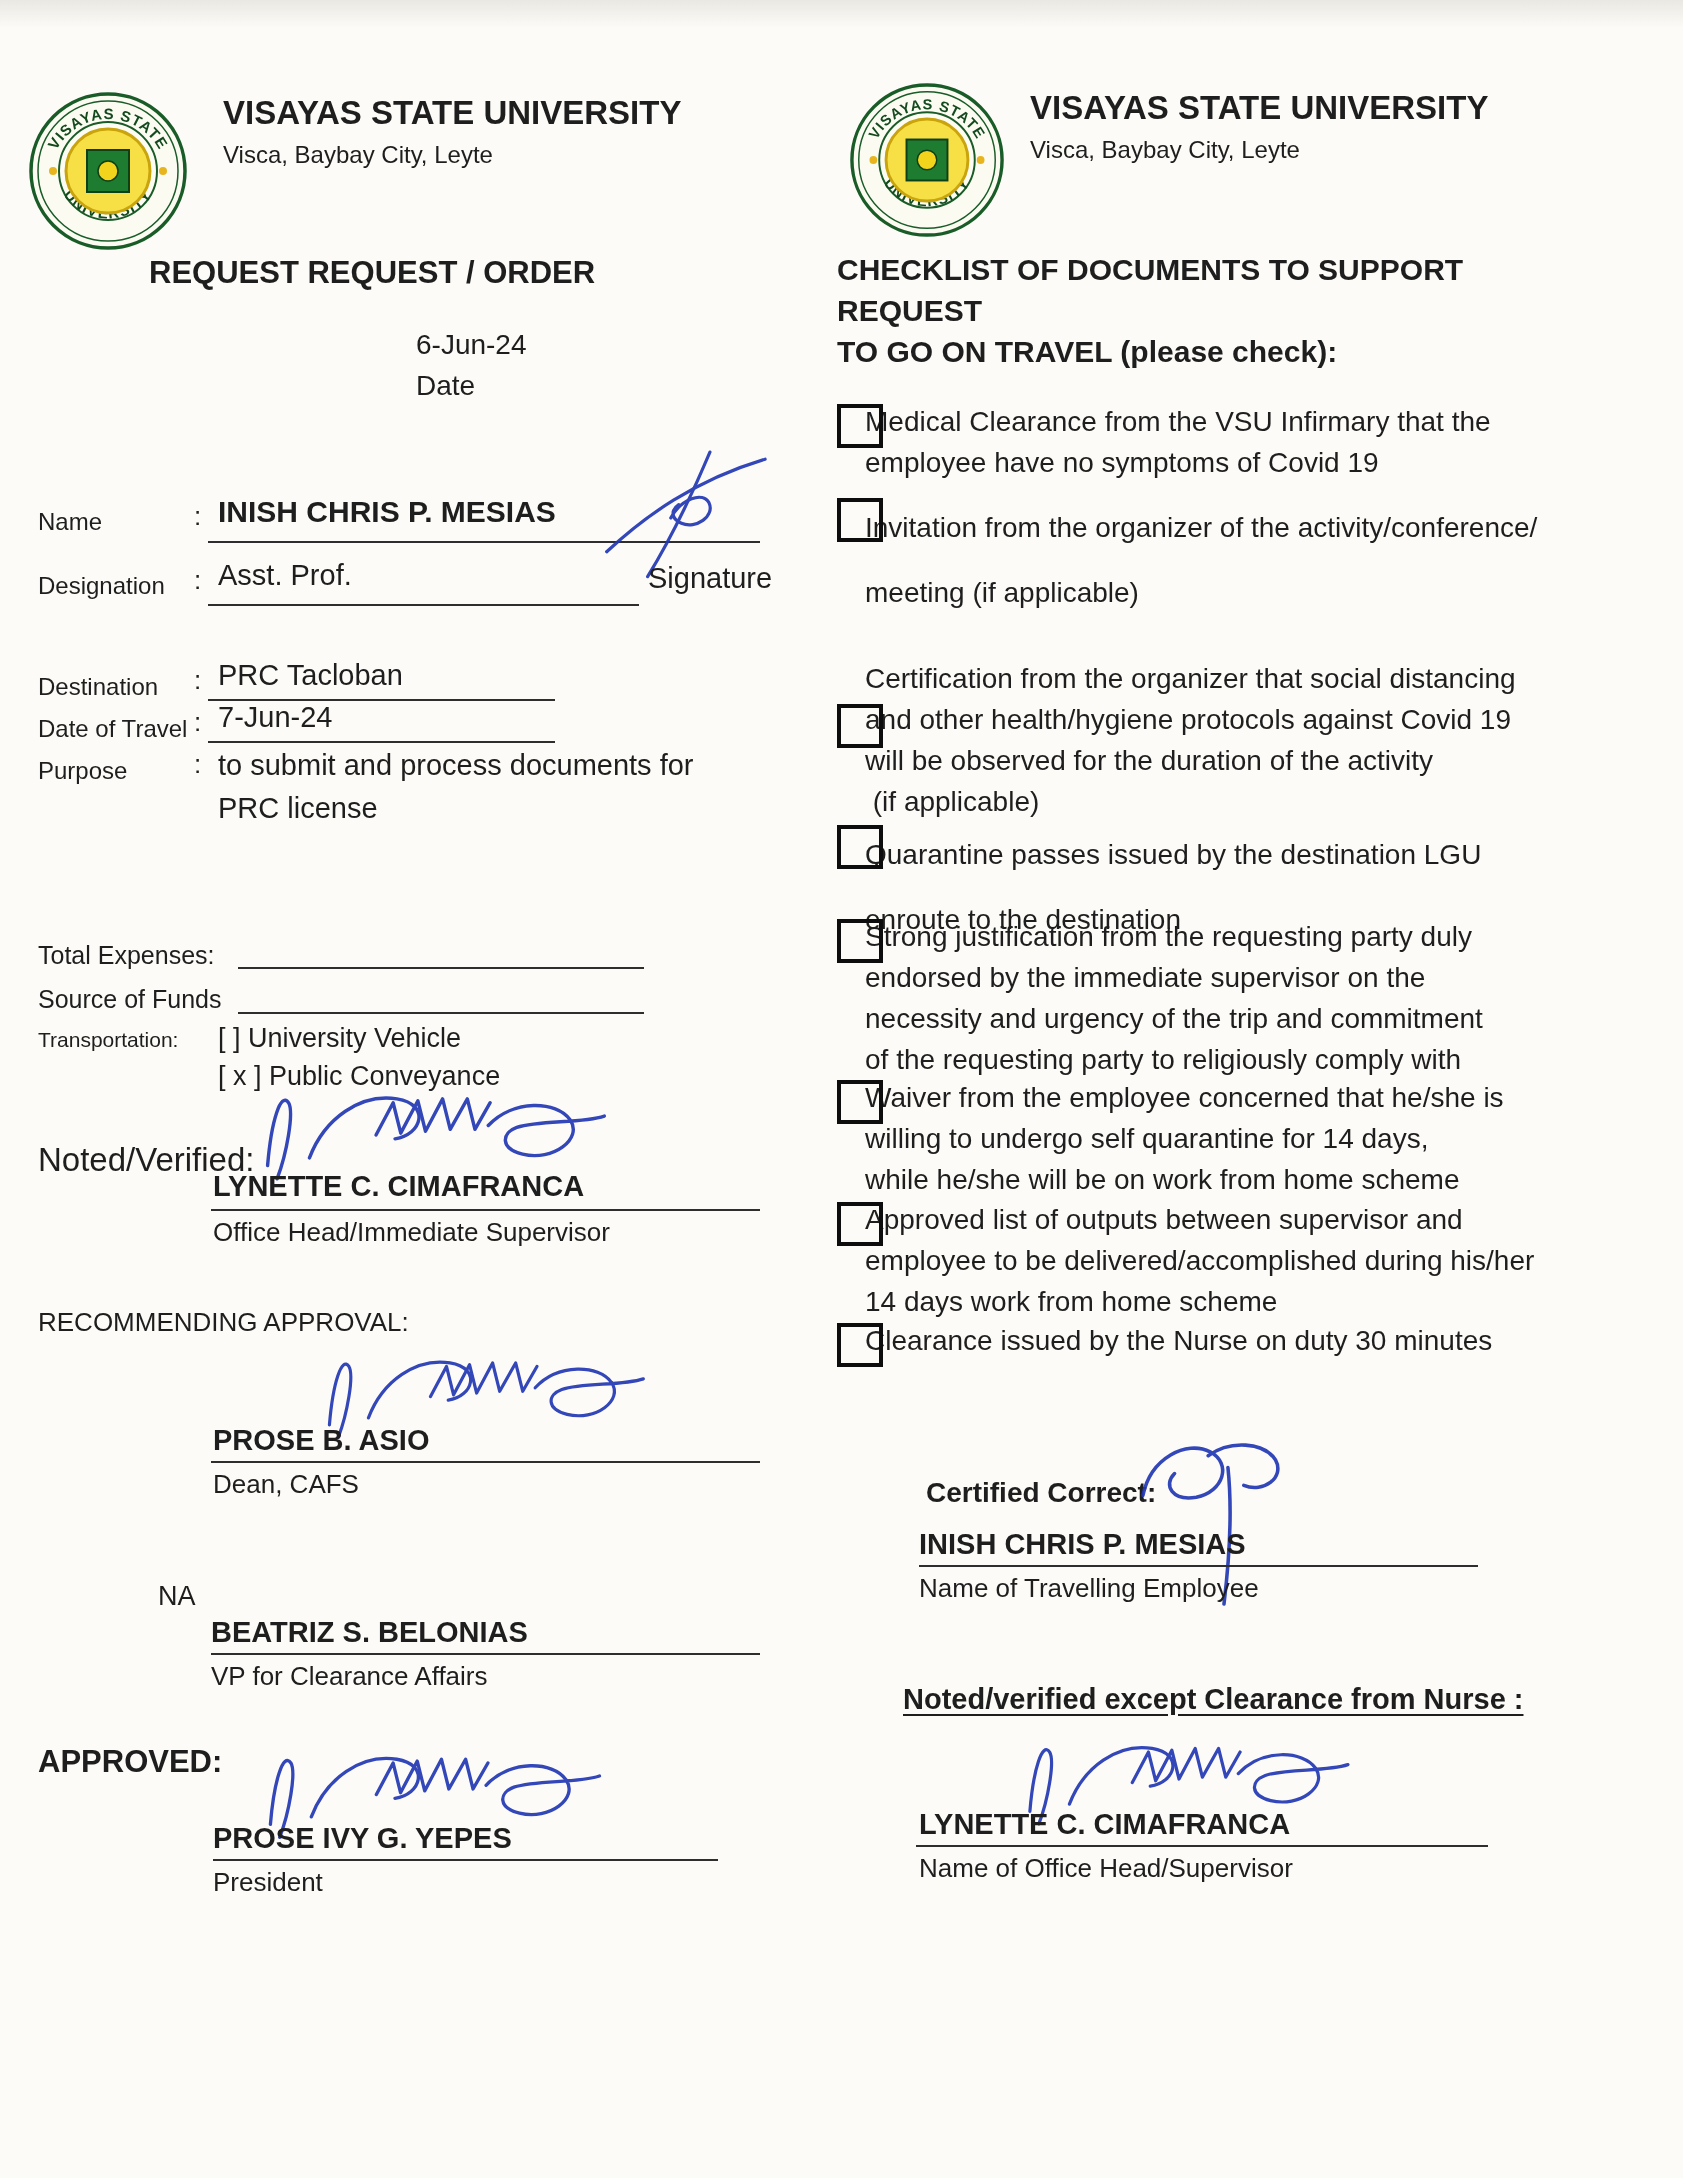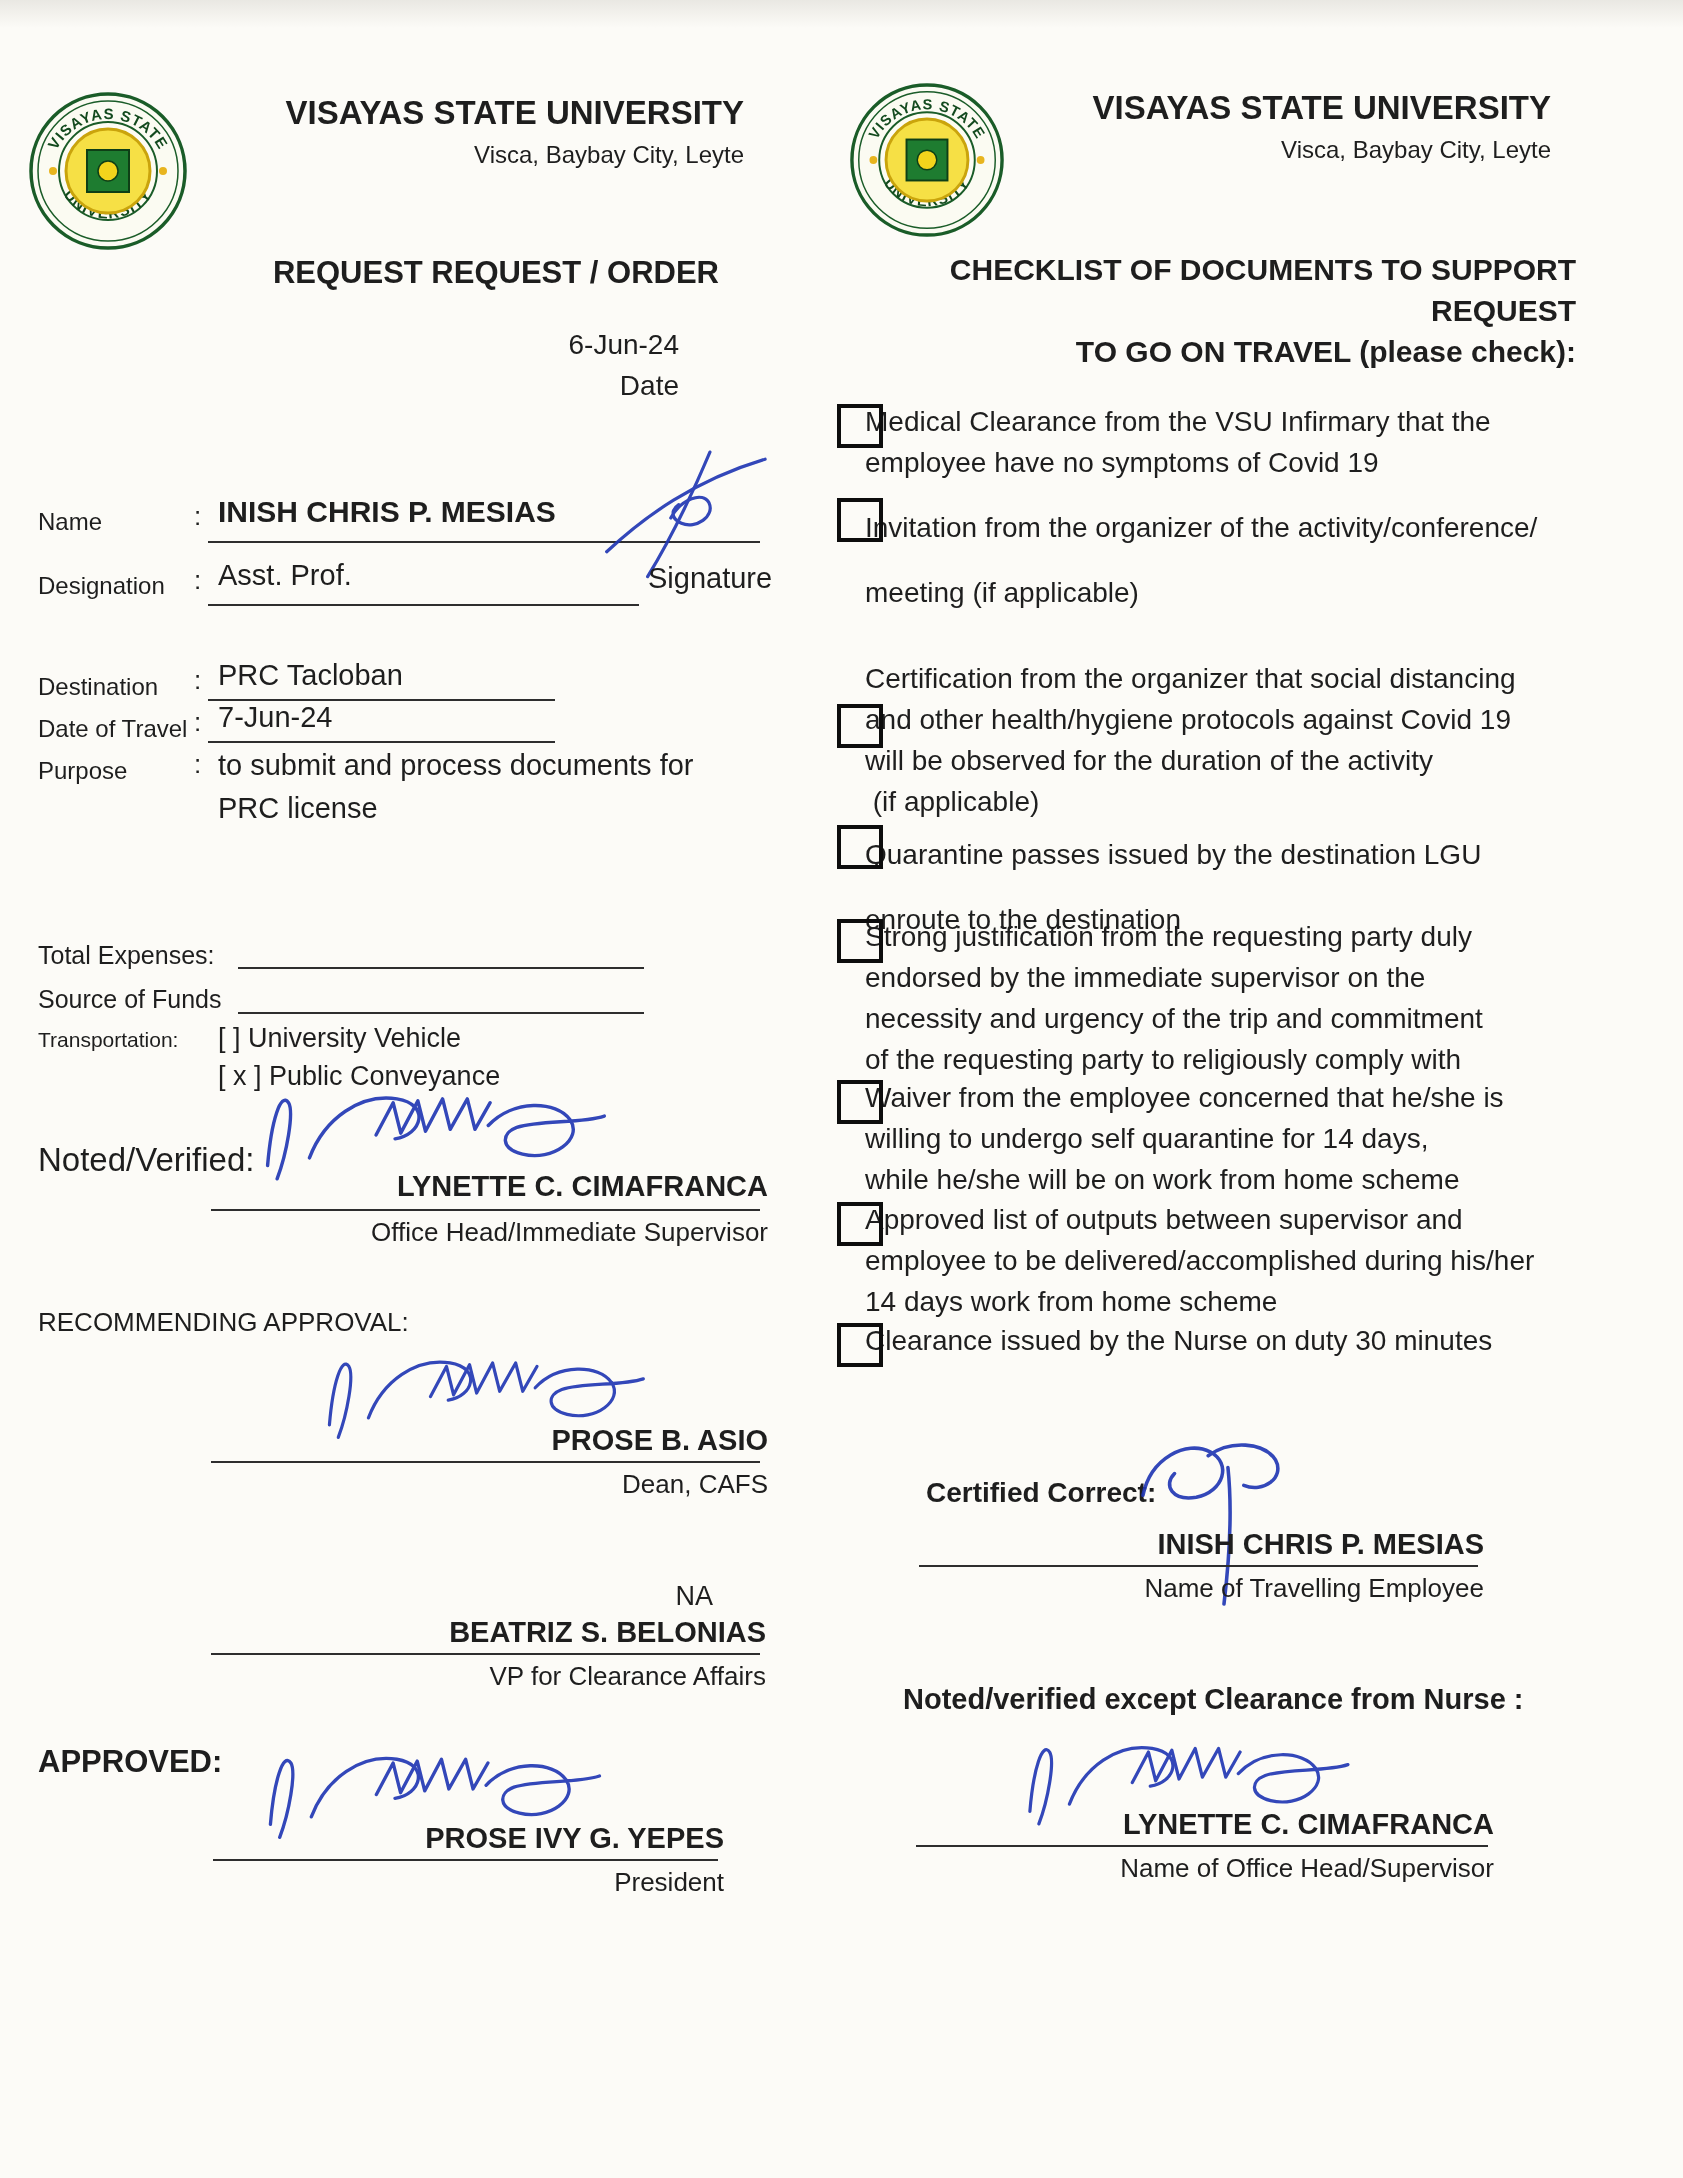--- a/index.html
+++ b/index.html
@@ -10,33 +10,33 @@
     font-family:"Liberation Sans", sans-serif;
     color:#1e1e1e;
     overflow:hidden;
   }
   .page::before{ 
     content:""; position:absolute; left:0; top:0; width:100%; height:28px;
     background:linear-gradient(#dddbd5, rgba(252,251,247,0)); opacity:.6;
   }
   .t   { position:absolute; white-space:nowrap; }
   .pre { white-space:pre-line; }
-  .ctr { text-align:right;margin-left:6px; }
+  .ctr { text-align:left; }
   .b   { font-weight:700; }
   .line{ position:absolute; height:0; border-bottom:2px solid #2e2e2e; }
   .sig { position:absolute; fill:none; stroke:#2238b4; stroke-width:3.6px;
          stroke-linecap:round; stroke-linejoin:round; opacity:.92; }
   .logo{ position:absolute; }
   .check-item { position:absolute; left:837px; width:733px; }
   .check-item .cbox { position:absolute; left:0; top:3px; width:46px; height:44px;
                       border:4px solid #0d0d0d; background:transparent; }
   .check-item .ctext{ margin-left:28px; font-size:28px; line-height:41px; white-space:pre-line; }
   .check-item.spread .ctext { line-height:65px; }
   .check-item.box-line2 .cbox { top:46px; }
-  .underlined { text-underline-offset:5px; }
+  .underlined { text-decoration:underline; text-underline-offset:5px; }
 </style>
 </head>
 <body>
 
 <svg width="0" height="0" style="position:absolute" aria-hidden="true">
   <defs>
     <symbol id="sig-cross" viewBox="0 0 200 150">
       <path d="M12,118 C55,78 110,38 190,14"></path>
       <path d="M128,6 C112,44 86,100 58,146"></path>
       <path d="M84,80 C96,58 120,50 127,63 C134,78 112,93 96,86 C84,81 84,71 93,65"></path>

